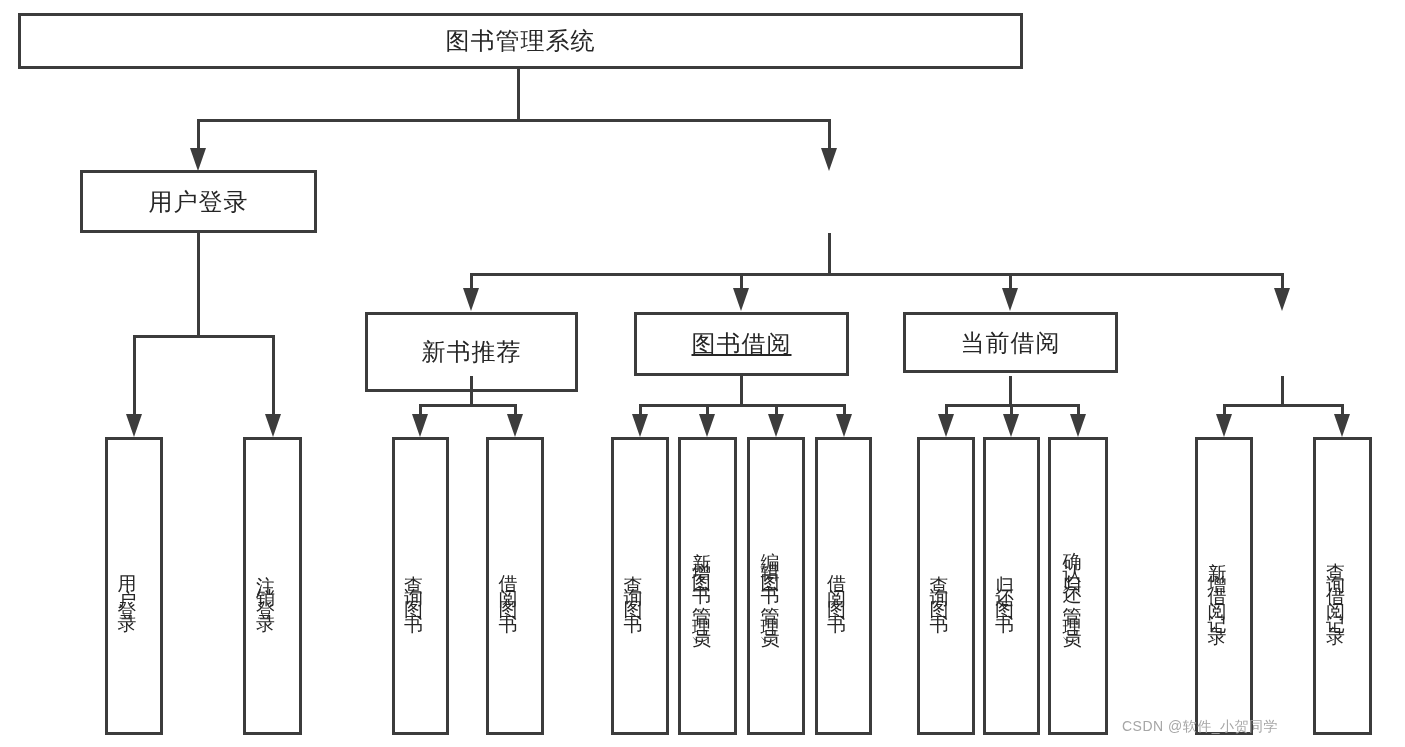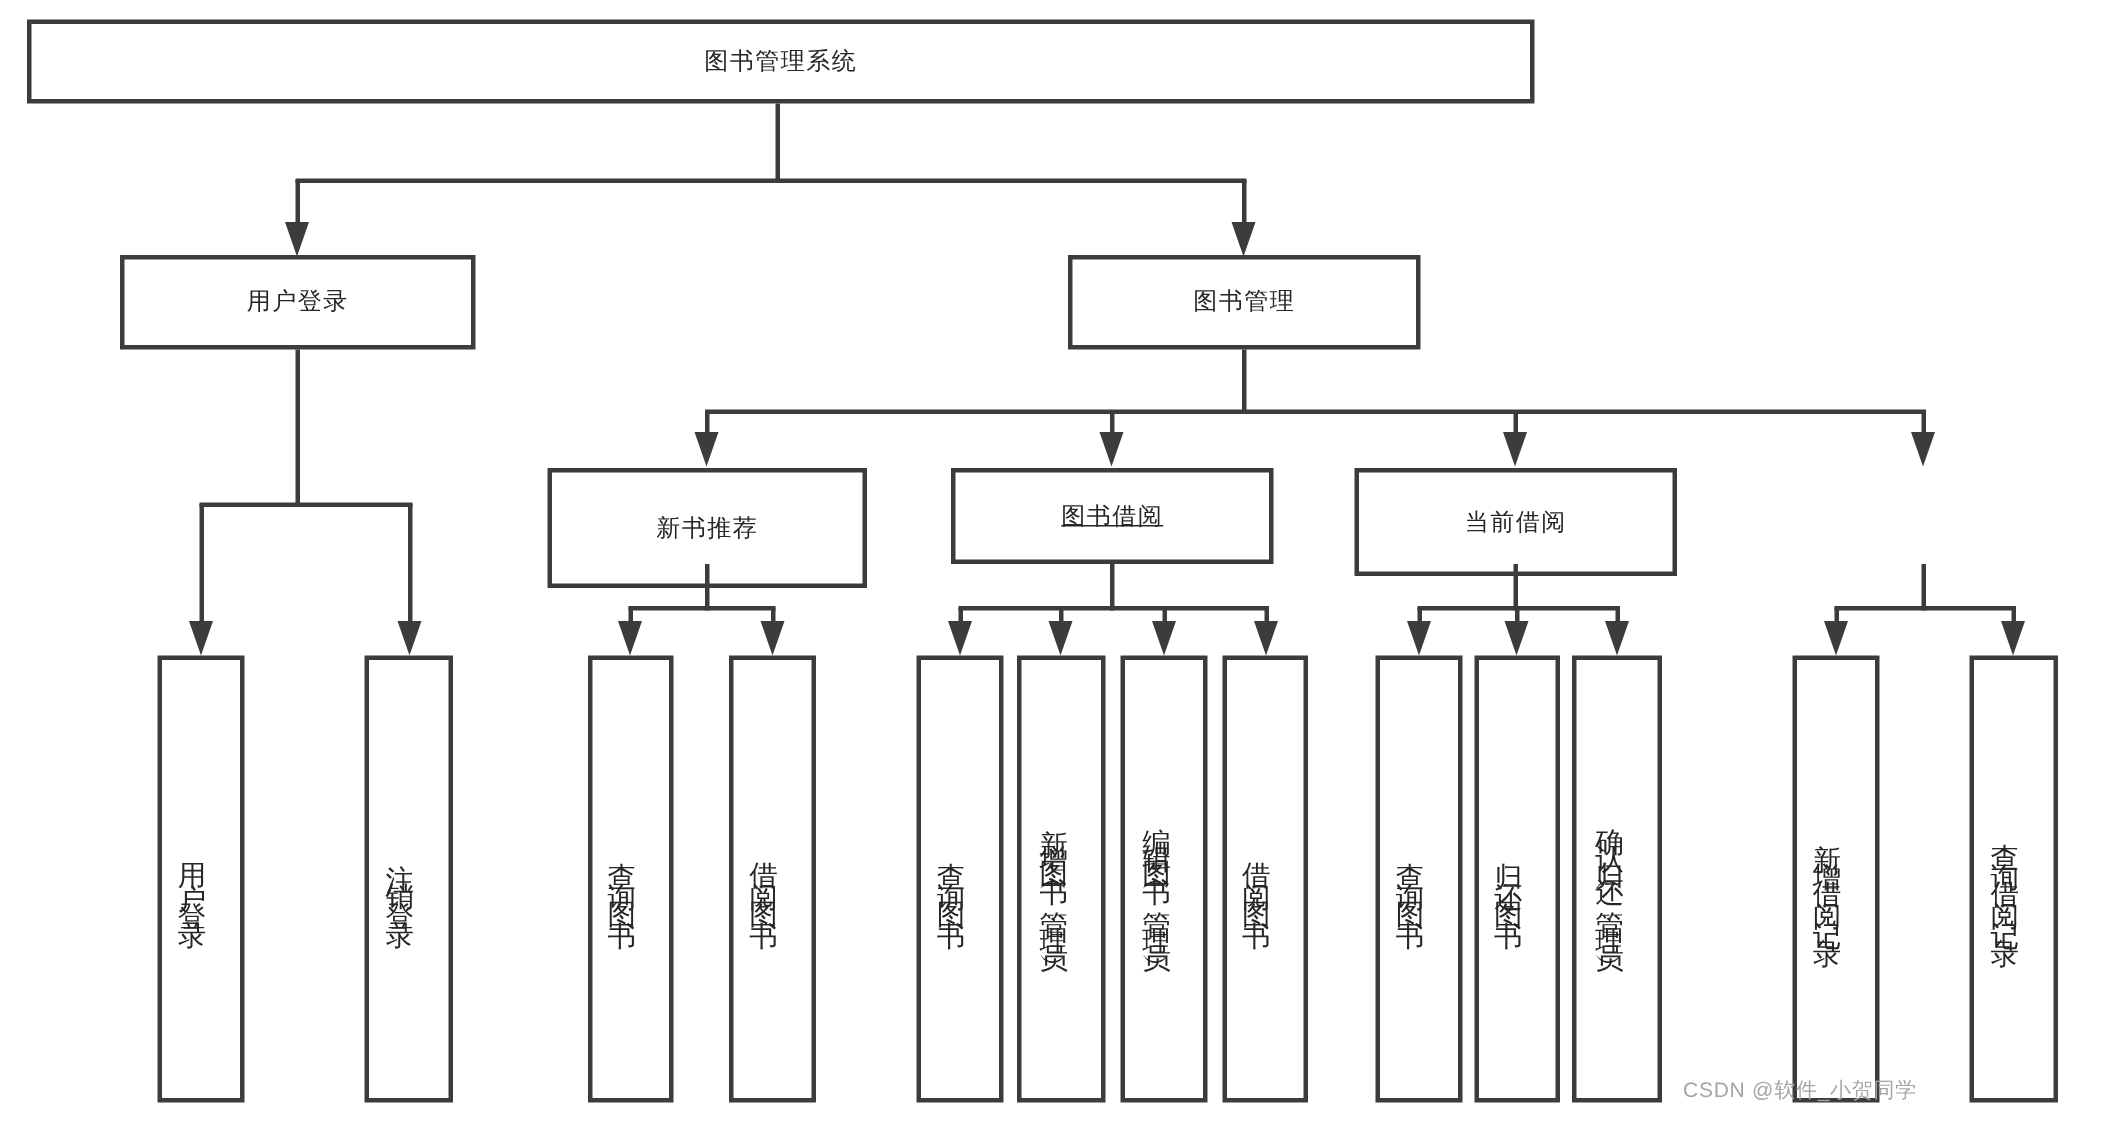--- a/index.html
+++ b/index.html
@@ -17,21 +17,21 @@
     font-family:"Liberation Sans","DejaVu Sans",sans-serif;
     color:var(--text);
   }
   .box{
     position:absolute;
     border:3px solid var(--line);
     background:#fff;
     box-sizing:border-box;
     display:flex;align-items:center;justify-content:center;
   }
-  .box-h{font-size:16px;letter-spacing:1px;}
+  .box-h{font-size:24px;letter-spacing:1px;}
   .box-v{top:437px;height:298px;}
   .vtext{
     writing-mode:vertical-rl;
     text-orientation:mixed;
     font-size:19px;
     line-height:1;
     letter-spacing:13px;
     margin-block-end:-13px;
     white-space:nowrap;
   }
@@ -58,31 +58,28 @@
 
 <div id="canvas">
 
   <div class="box box-h" style="left:18px;top:13px;width:1005px;height:56px;">
     <span>图书管理系统</span>
   </div>
 
   <div class="box box-h" style="left:80px;top:170px;width:237px;height:63px;">
     <span>用户登录</span>
   </div>
-  <div class="box box-h" style="left:712px;top:170px;width:235px;height:63px;">
-    <span>图书管理</span>
-  </div>
 
   <div class="box box-h" style="left:365px;top:312px;width:213px;height:80px;">
     <span>新书推荐</span>
   </div>
   <div class="box box-h" style="left:634px;top:312px;width:215px;height:64px;text-decoration:underline;">
     <span>图书借阅</span>
   </div>
-  <div class="box box-h" style="left:903px;top:312px;width:215px;height:72px;">
+  <div class="box box-h" style="left:903px;top:312px;width:215px;height:61px;">
     <span>当前借阅</span>
   </div>
 
   <div class="box box-v" style="left:105px;width:58px;">
     <span class="vtext">用户登录</span>
   </div>
   <div class="box box-v" style="left:243px;width:59px;">
     <span class="vtext">注销登录</span>
   </div>
   <div class="box box-v" style="left:392px;width:57px;">

